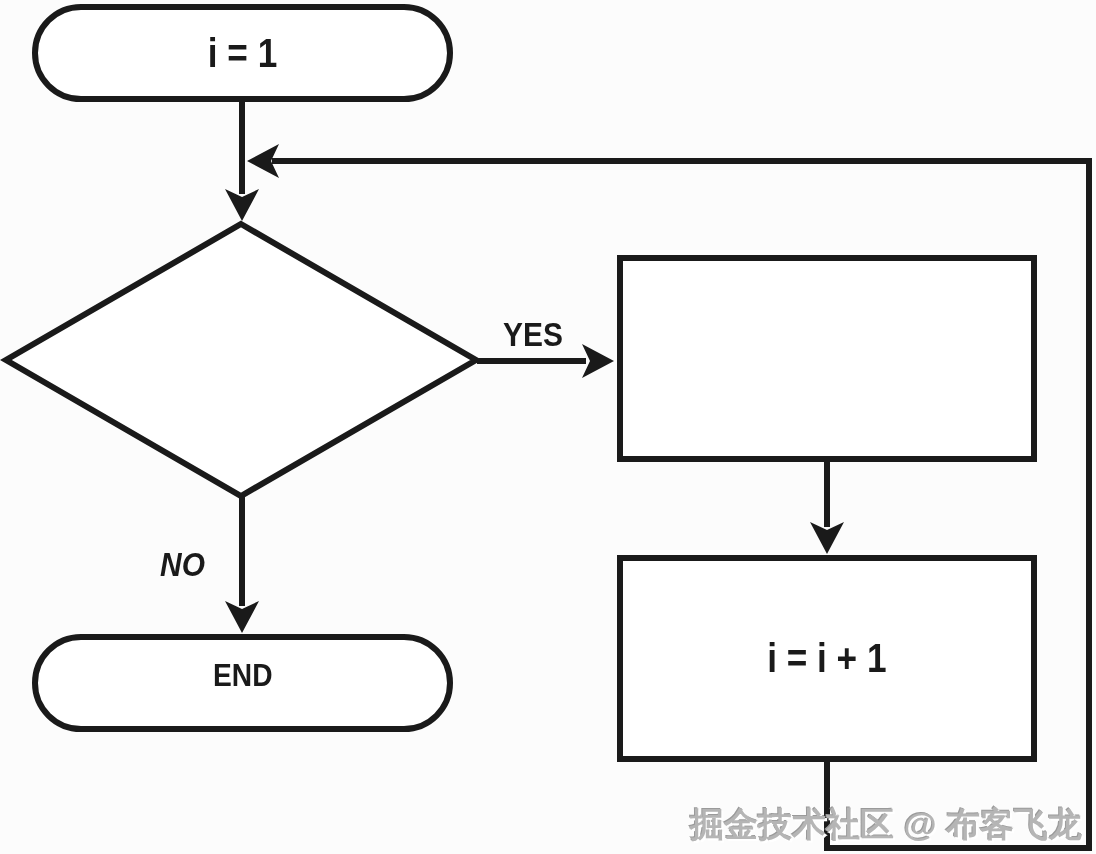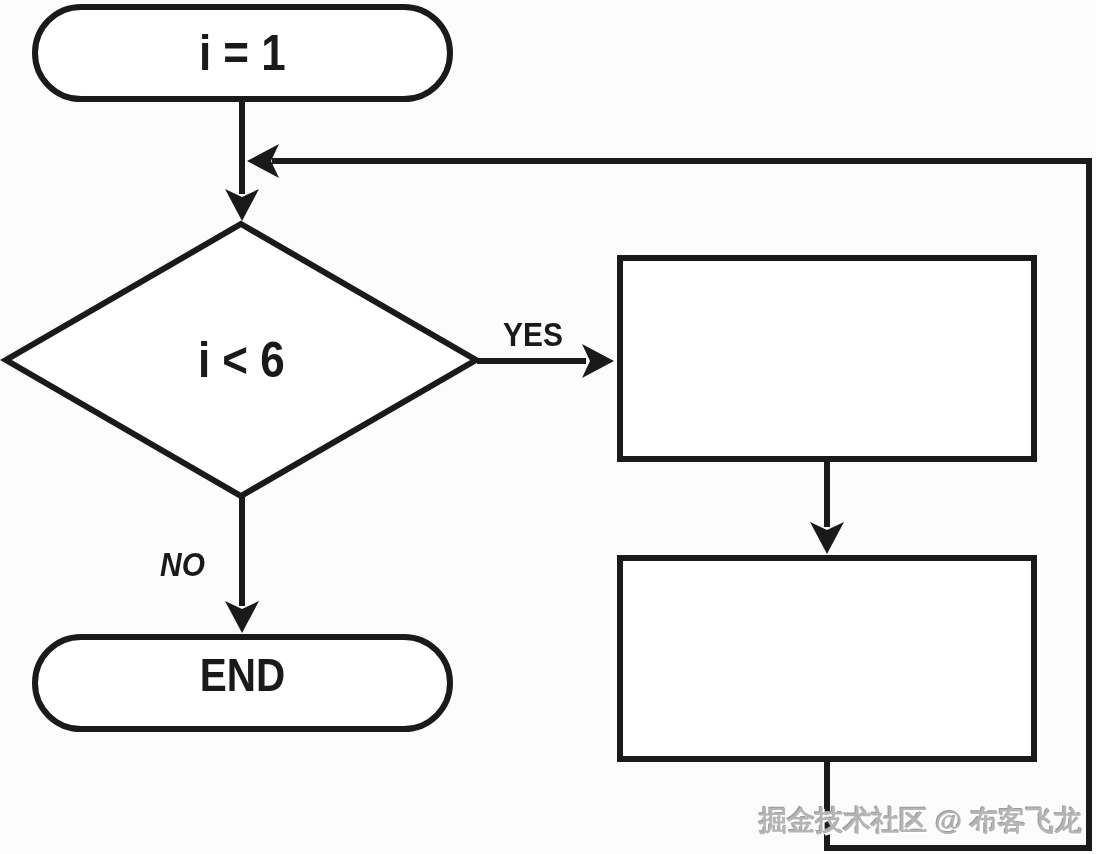--- a/index.html
+++ b/index.html
@@ -48,29 +48,29 @@
     color: var(--line);
     font-weight: 700;
     pointer-events: none;
   }
   .label > span {
     display: inline-block;
     transform: scaleX(0.88);
     transform-origin: center;
     white-space: nowrap;
   }
-  .node-label  { font-size: 50px; letter-spacing: 0px; }
+  .node-label  { font-size: 40px; letter-spacing: 0px; }
   .edge-label  { font-size: 34px; }
   .watermark {
     position: absolute;
     left: 680px;
     top: 802px;
     width: 402px;
     text-align: right;
-    font-size: 28px;
+    font-size: 34px;
     font-weight: 700;
     color: var(--watermark-text);
     text-shadow: 2px 2px 0 #ffffff, -1px -1px 0 #9a9a9a;
     white-space: nowrap;
   }
 </style>
 </head>
 <body>
 
 <div class="canvas">
@@ -100,27 +100,27 @@
     <line class="stroke" x1="242" y1="495" x2="242" y2="606"></line>
     <polygon class="arrowhead" points="242,633 259,601 242,609 225,601"></polygon>
 
     <rect class="shape-fill" x="35" y="637" width="415" height="92" rx="46" ry="46"></rect>
   </svg>
 
   <div class="label node-label" style="left:32px; top:4px; width:421px; height:98px;">
     <span>i = 1</span>
   </div>
 
-  <div class="label node-label" style="left:6px; top:224px; width:470px; height:272px;">
-    <span>i &lt; 6</span>
+
+
+  <div class="label node-label" style="left:617px; top:555px; width:420px; height:207px;">
+    <span>i = i + 1</span>
   </div>
 
-
-
-  <div class="label node-label" style="left:32px; top:634px; width:421px; height:82px; font-size:46px;align-items:center;">
+  <div class="label node-label" style="left:32px; top:634px; width:421px; height:82px; font-size:32px;align-items:center;">
     <span>END</span>
   </div>
 
   <div class="label edge-label" style="left:478px; top:312px; width:110px; height:44px;">
     <span>YES</span>
   </div>
 
   <div class="label edge-label" style="left:132px; top:542px; width:100px; height:44px;font-style:italic;">
     <span>NO</span>
   </div>

